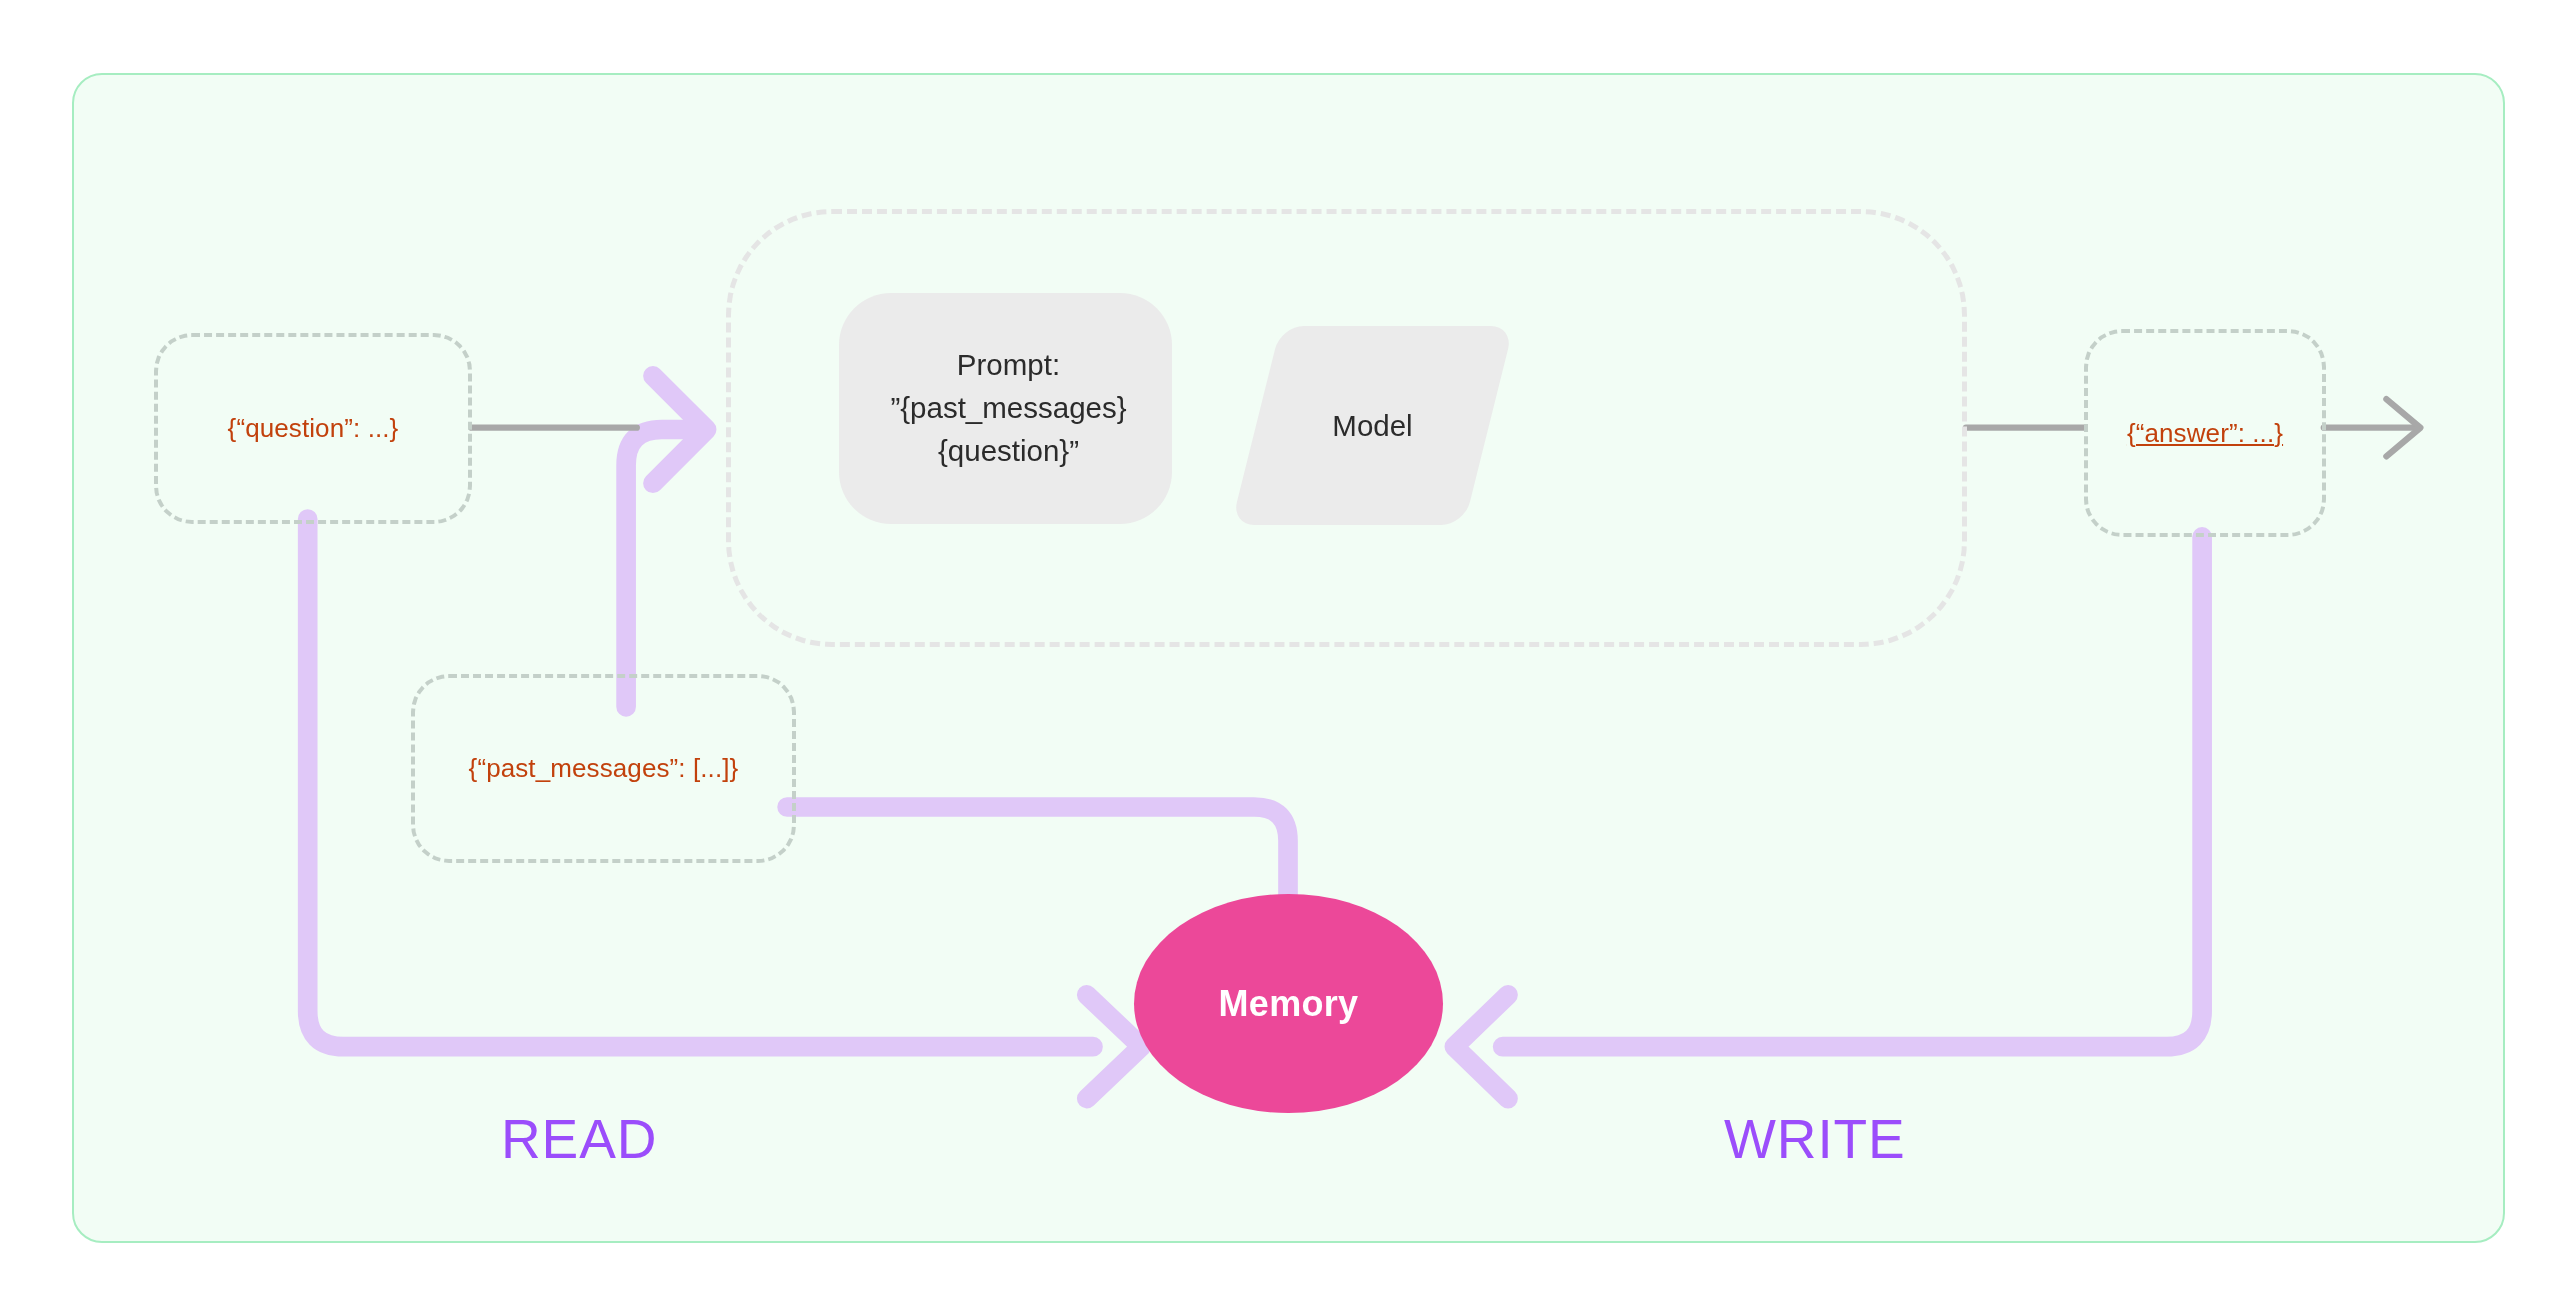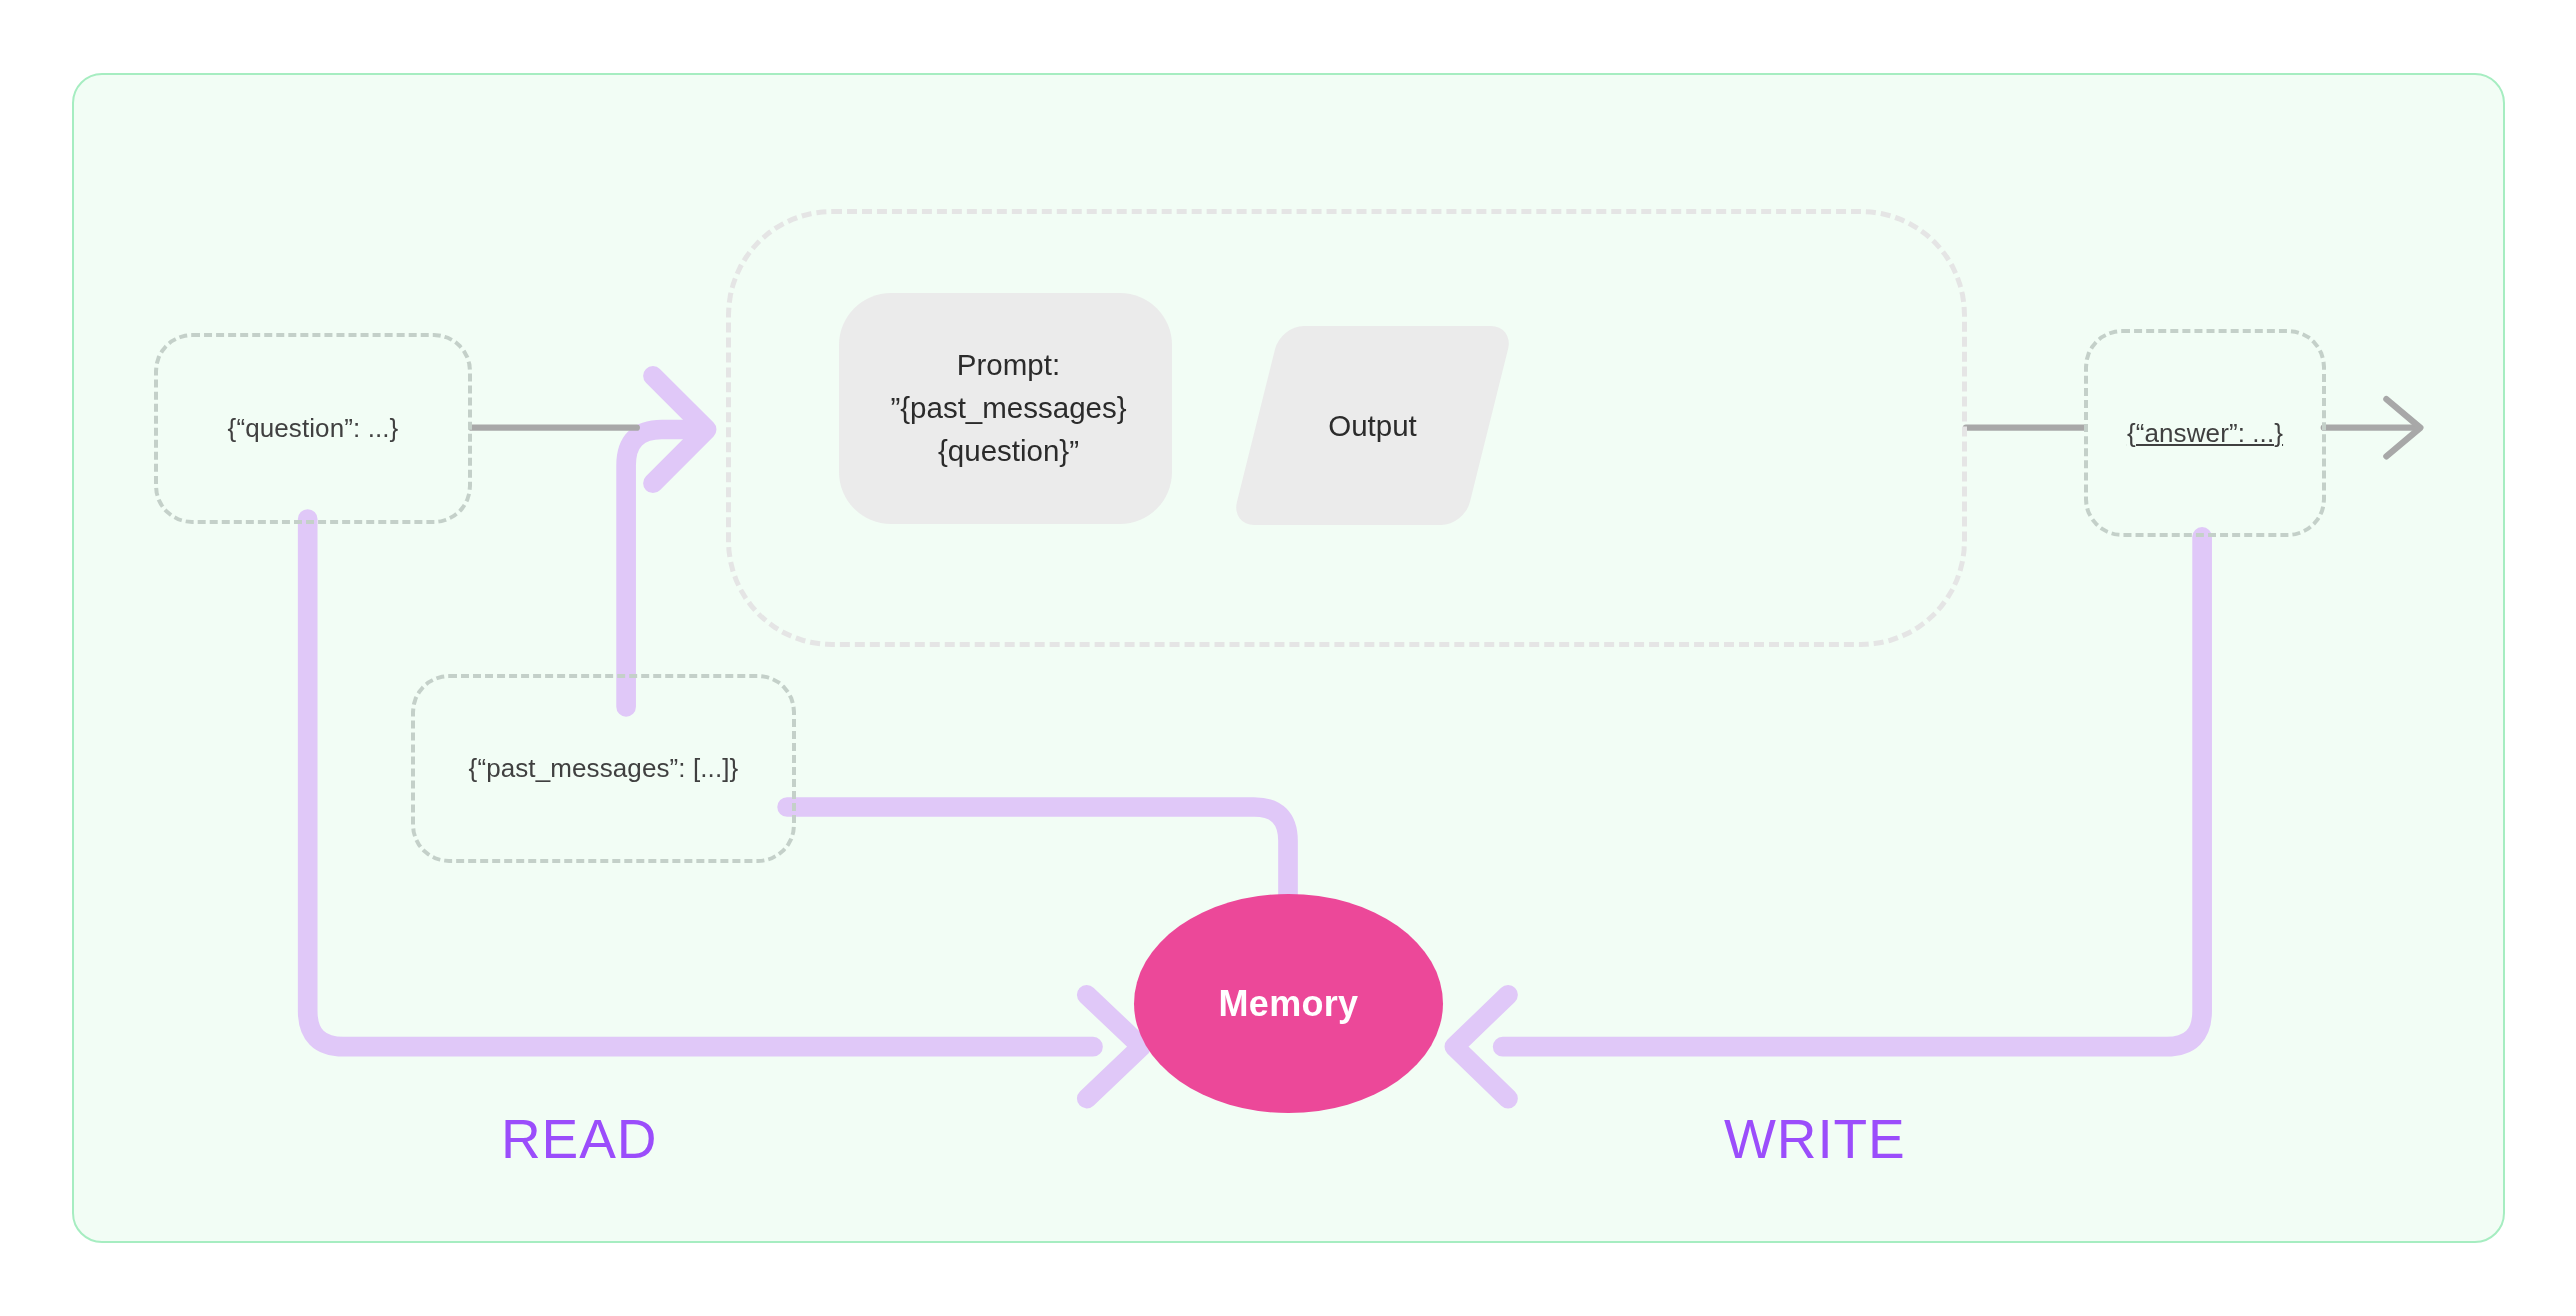--- a/index.html
+++ b/index.html
@@ -19,21 +19,21 @@
 
   
   #wires{position:absolute;left:0;top:0;width:2576px;height:1317px;pointer-events:none;}
 
   
   .node{position:absolute;box-sizing:border-box;display:flex;align-items:center;
         justify-content:center;text-align:center;}
 
   .dashed-box{
     border:4.5px dashed #c4d0c9;border-radius:38px;
-    color:#404040;font-size:26px;letter-spacing:0.1px;
+    color:#c2410c;font-size:26px;letter-spacing:0.1px;
   }
 
   .chain-box{
     position:absolute;box-sizing:border-box;
     border:5.4px dashed #e5e5e5;border-radius:106px;
   }
 
   .gray-card{
     background:#ebebeb;border-radius:52px;color:#2b2b2b;
     font-size:29.5px;line-height:1.45;
@@ -96,21 +96,21 @@
   <div class="chain-box" style="left:726px;top:209px;width:1241px;height:438px;"></div>
 
   <div class="node gray-card" style="left:839px;top:293px;width:333px;height:231px;">
     <span class="nowrap">Prompt:
 ”{past_messages}
 {question}”</span>
   </div>
 
   <div class="skew-card" style="left:1256px;top:326px;width:233px;height:199px;"></div>
   <div class="skew-label" style="left:1256px;top:326px;width:233px;height:199px;">
-    <span>Output</span>
+    <span>Model</span>
   </div>
 
 
   <div class="node dashed-box" style="left:154px;top:333px;width:318px;height:191px;">
     <span>{“question”: ...}</span>
   </div>
 
   <div class="node dashed-box" style="left:411px;top:674px;width:385px;height:189px;">
     <span>{“past_messages”: [...]}</span>
   </div>

